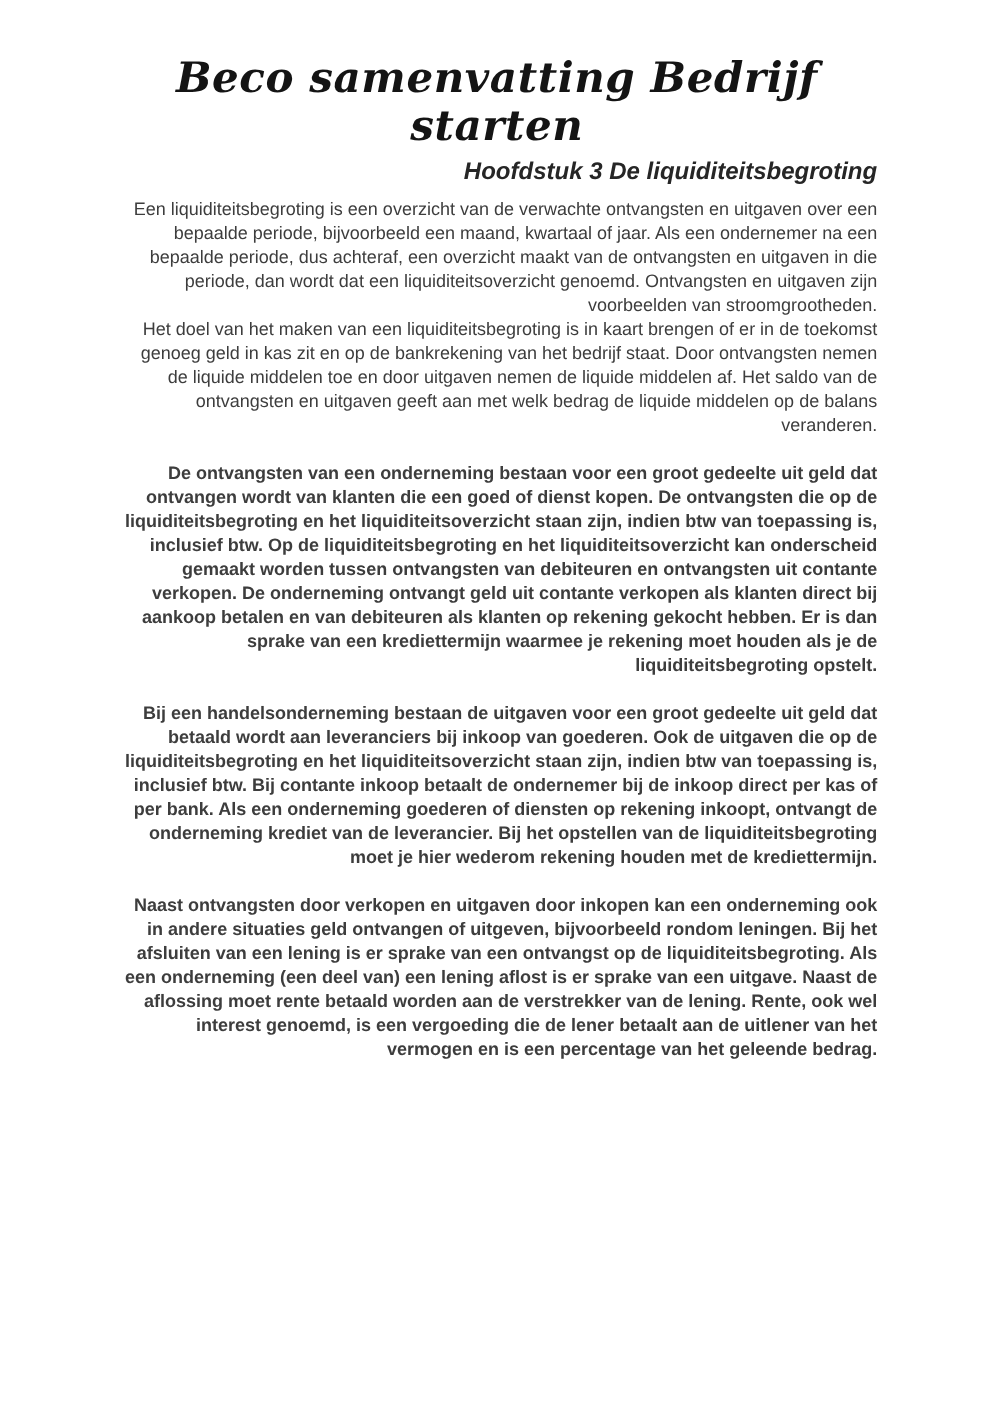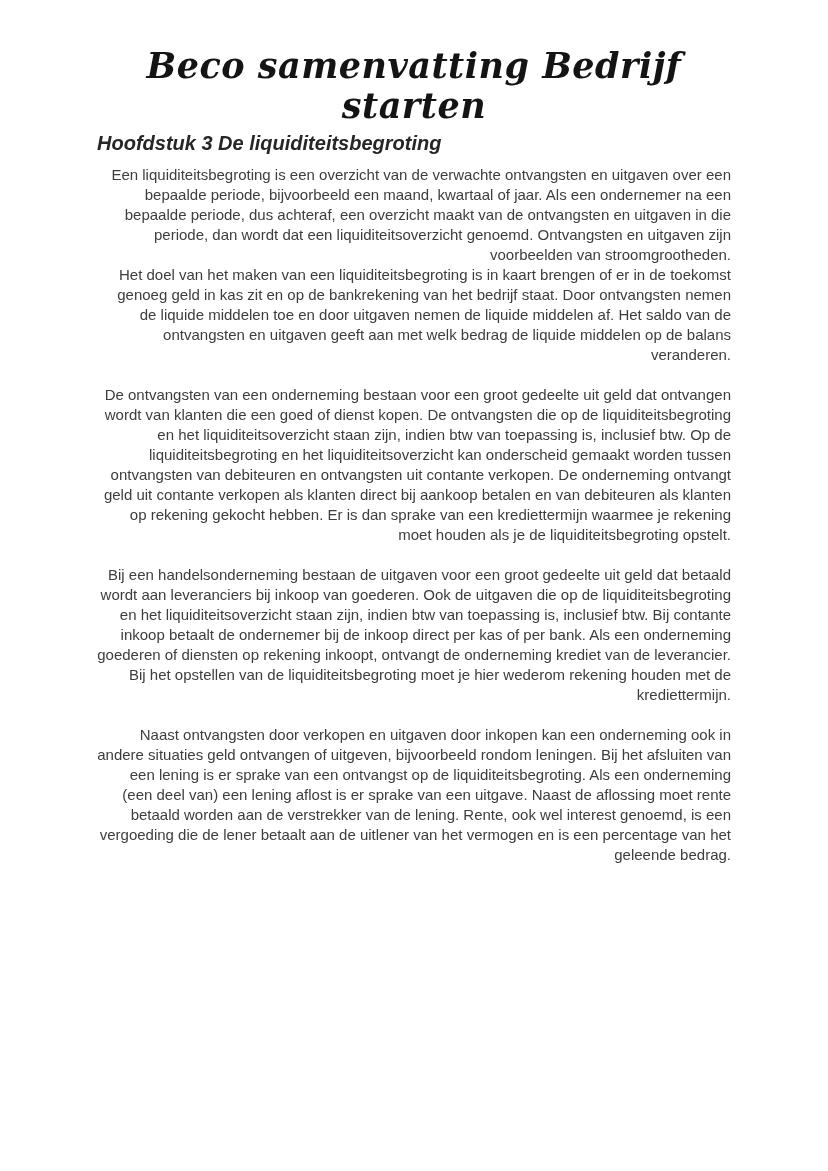--- a/index.html
+++ b/index.html
@@ -25,36 +25,37 @@
     font-family: "DejaVu Serif", serif;
     font-style: italic;
     font-weight: 700;
     font-size: 35px;
     letter-spacing: 0.5px;
     color: #141414;
     line-height: 1.15;
   }
   .chapter-heading {
     margin: 0 0 10px 0;
-    text-align: left;
+    text-align: right;
     font-family: "Liberation Sans", sans-serif;
     font-style: italic;
     font-weight: 700;
     font-size: 20px;
     color: #262626;
     line-height: 1.2;
   }
   .para {
     margin: 0;
     font-size: 15px;
     line-height: 20px;
     text-align: right;
   }
   .para.gap {
     margin-top: 20px;
+    font-weight: bold;
   }
 </style>
 </head>
 <body>
 
 <div class="page">
   <h1 class="doc-title">Beco samenvatting Bedrijf starten</h1>
   <h2 class="chapter-heading">Hoofdstuk 3 De liquiditeitsbegroting</h2>
 
   <p class="para">Een liquiditeitsbegroting is een overzicht van de verwachte ontvangsten en uitgaven over een bepaalde periode, bijvoorbeeld een maand, kwartaal of jaar. Als een ondernemer na een bepaalde periode, dus achteraf, een overzicht maakt van de ontvangsten en uitgaven in die periode, dan wordt dat een liquiditeitsoverzicht genoemd. Ontvangsten en uitgaven zijn voorbeelden van stroomgrootheden.</p>

